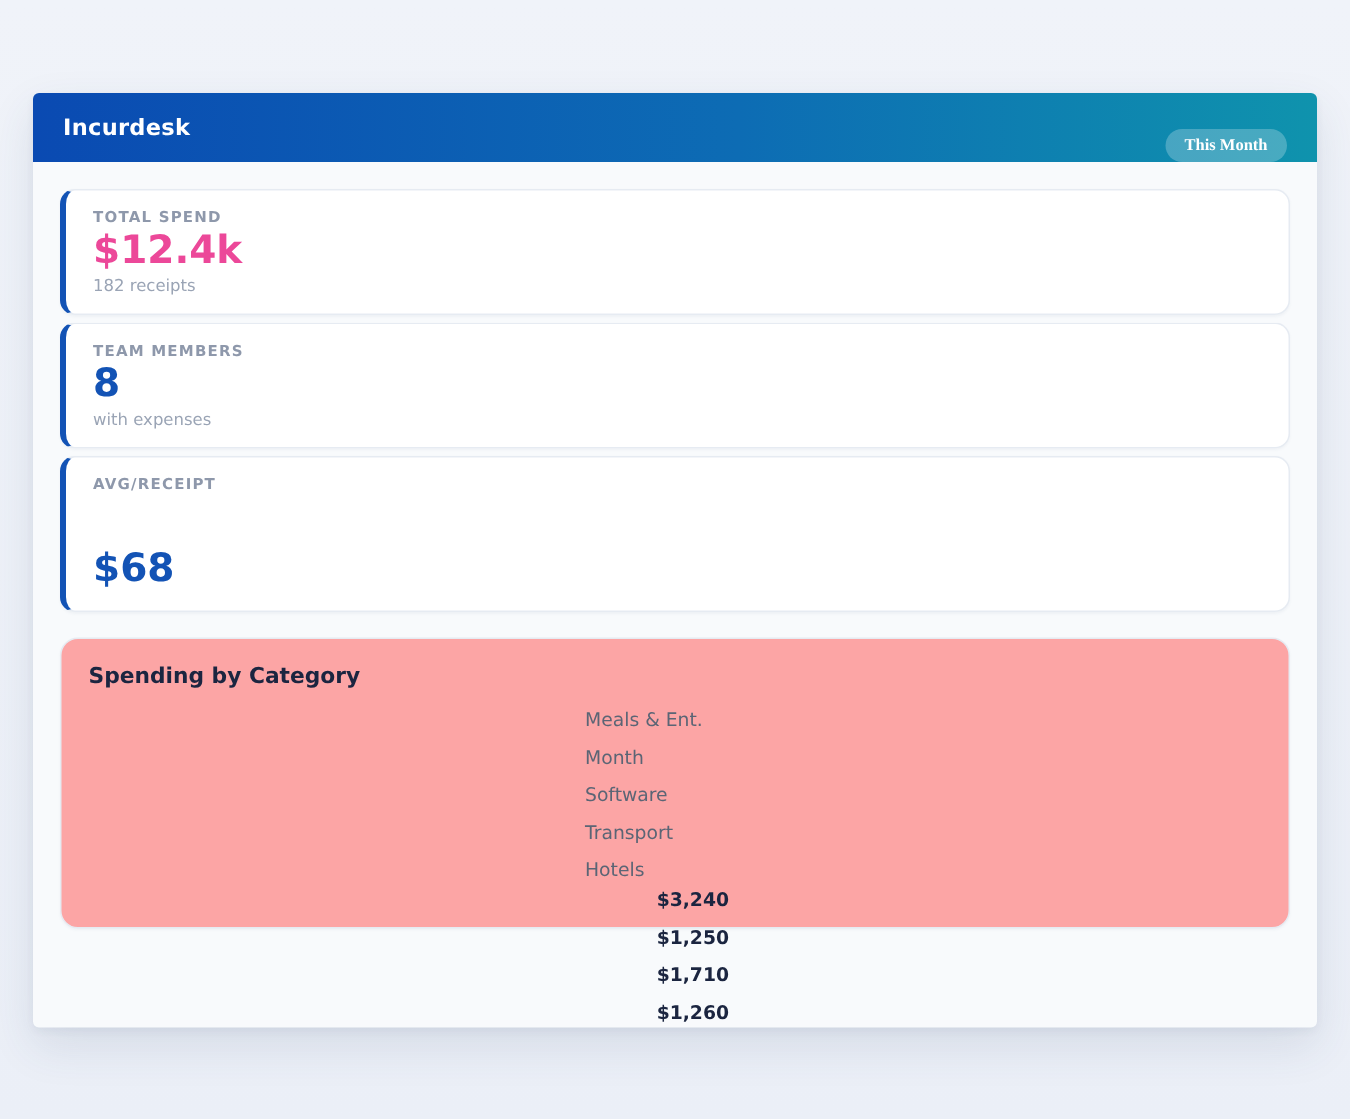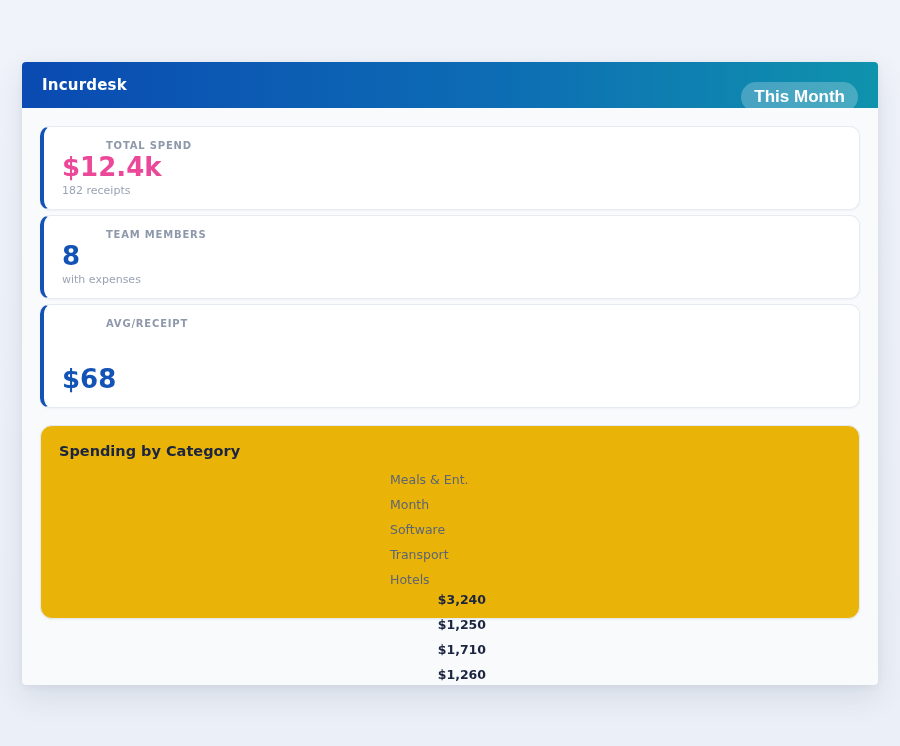--- a/index.html
+++ b/index.html
@@ -29,63 +29,62 @@
   }
   .app-title {
     color: #ffffff;
     font-size: 15px;
     font-weight: bold;
     letter-spacing: 0.2px;
   }
   .period-badge {
     background: rgba(255, 255, 255, 0.24);
     color: #ffffff;
-    font-size: 17px;
+    font-size: 11px;
     font-weight: bold;
     padding: 5px 13px;
     border-radius: 999px;
     border: none;
     cursor: pointer;
-    font-family: Liberation Sans, sans-serif;
+    font-family: Liberation Serif, serif;
     margin-top: 24px;
   }
   .content { padding: 18px 18px 0 18px; }
 
   .stat-card {
     background: #ffffff;
     border: 1px solid #e6ebf2;
     border-left-width: 4px;
     border-left-style: solid;
     border-radius: 10px;
     padding: 13px 18px 12px 18px;
     margin-bottom: 5px;
     box-shadow: 0 1px 2px rgba(60, 80, 120, 0.05);
   }
   .stat-label {
     font-size: 10px;
     font-weight: bold;
     letter-spacing: 0.8px;
     color: #8e98ab;
     text-transform: uppercase;
-    margin-left: 44px;
   }
   .stat-value {
     font-size: 26px;
     font-weight: bold;
     line-height: 1.15;
     margin-top: 2px;
   }
   .stat-sub {
     font-size: 11px;
     color: #9aa4b5;
     margin-top: 1px;
   }
 
   .chart-card {
-    background: #eab308;
+    background: #fca5a5;
     border: 1px solid #e6ebf2;
     border-radius: 12px;
     padding: 17px 18px 21px 18px;
     margin-top: 17px;
     box-shadow: 0 1px 2px rgba(60, 80, 120, 0.05);
   }
   .chart-title {
     font-size: 14.5px;
     font-weight: bold;
     color: #1b2540;

